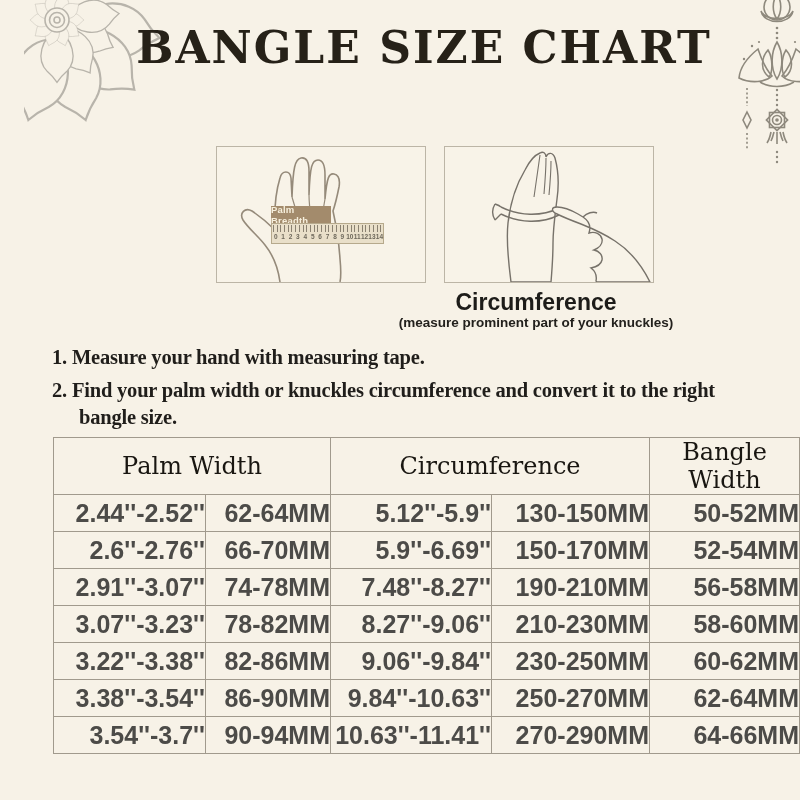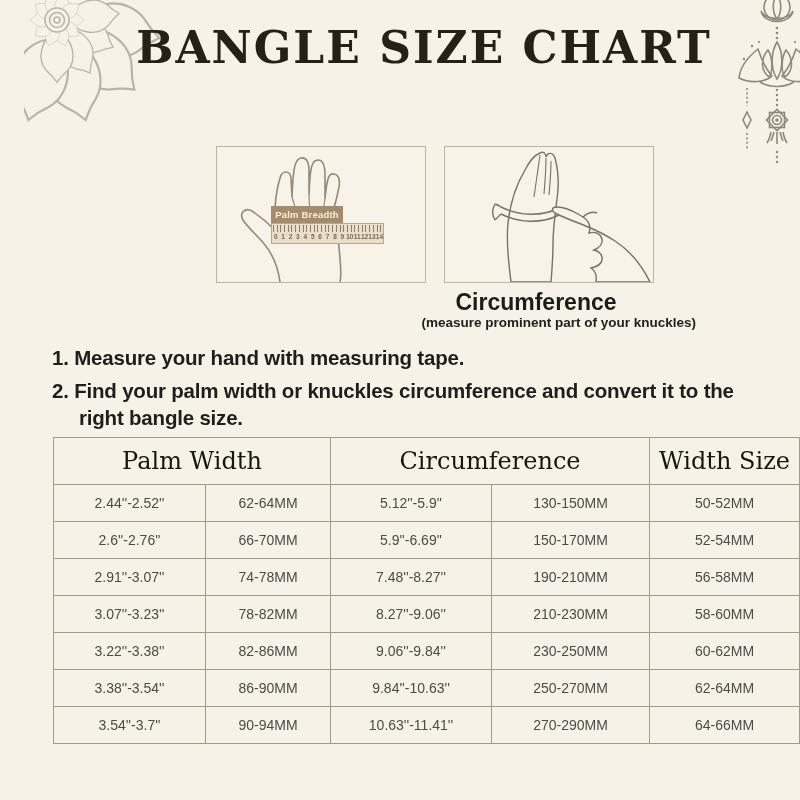--- a/index.html
+++ b/index.html
@@ -14,44 +14,44 @@
   .pill-row{left:0;top:86px;width:800px;display:flex;justify-content:center;align-items:center;gap:10px;}
   .pill{background:#16130f;color:#f7f3ea;border-radius:22px;padding:7px 26px;
     font-family:"DejaVu Serif","Liberation Serif",serif;font-weight:bold;font-size:21px;letter-spacing:.5px;}
 
   
   .fig-box{border:1px solid #bcb5a6;background:#f8f3e8;}
   #width-box{left:192px;top:146px;width:208px;height:135px;}
   #circ-box{left:420px;top:146px;width:208px;height:135px;}
   .fig-box svg{position:absolute;left:0;top:0;}
 
-  .ruler-label{left:54px;top:59px;width:72px;height:17px;background:#a38b6c;color:#f6efdc;
+  .ruler-label{left:54px;top:59px;width:60px;height:17px;background:#a38b6c;color:#f6efdc;
     font-size:9.5px;font-weight:bold;display:flex;align-items:center;justify-content:center;letter-spacing:.2px;}
   .ruler-strip{left:54px;top:76px;width:113px;height:21px;background:#e9dfc9;border:1px solid #b6a98c;box-sizing:border-box;}
   .ruler-ticks{height:7px;margin:1px 1px 0 1px;
     background:repeating-linear-gradient(90deg,#8a8171 0,#8a8171 1px,transparent 1px,transparent 3.7px);}
   .ruler-nums{display:flex;margin-top:1px;}
   .ruler-nums span{flex:1;text-align:center;font-size:6.5px;font-weight:600;color:#6e685b;}
 
   .caption{font-weight:bold;font-size:23px;color:#1d1c19;text-align:center;}
   #width-caption{left:168px;top:289px;width:208px;}
   #circ-caption{left:392px;top:289px;width:240px;}
-  #circ-note{left:352px;top:315px;width:320px;text-align:right;font-size:13.5px;font-weight:bold;color:#23211d;}
-
-  
-  #instructions{left:28px;top:344px;width:710px;}
+  #circ-note{left:352px;top:315px;width:320px;text-align:center;font-size:13.5px;font-weight:bold;color:#23211d;}
+
+  
+  #instructions{left:28px;top:344px;width:710px;font-family:Liberation Serif, serif;}
   .step{font-size:20.5px;font-weight:600;color:#201e1b;line-height:27px;
     padding-left:27px;text-indent:-27px;margin-bottom:6px;letter-spacing:-.2px;}
 
   
   #size-table{left:29px;top:437px;width:746px;border-collapse:collapse;table-layout:fixed;}
   #size-table th,#size-table td{border:1px solid #a19a8d;text-align:center;vertical-align:middle;padding:0;}
   #size-table th{height:46px;font-family:"DejaVu Serif","Liberation Serif",serif;font-weight:500;
     font-size:24px;color:#191611;}
-  #size-table td{height:36px;font-size:14px;font-weight:normal;color:#4c4b48;}
+  #size-table td{height:36px;font-size:25px;font-weight:bold;color:#4c4b48;text-align:right;}
 
   svg{display:block;}
 </style>
 </head>
 <body>
 
 <div id="canvas">
 
   <svg class="abs" style="left:-55px;top:-62px;" width="210" height="210" viewBox="0 0 210 210">
     <g transform="translate(88,82)" stroke="#b8b4ab" stroke-width="2.2" fill="#f7f2e7">
@@ -196,21 +196,21 @@
       <col style="width:152px">
         <col style="width:125px">
         <col style="width:161px">
         <col style="width:158px">
         <col style="width:150px">
     </colgroup>
     <thead>
       <tr>
         <th colspan="2">Palm Width</th>
         <th colspan="2">Circumference</th>
-        <th>Width Size</th>
+        <th>Bangle Width</th>
       </tr>
     </thead>
     <tbody>
       <tr>
         <td>2.44''-2.52''</td>
         <td>62-64MM</td>
         <td>5.12''-5.9''</td>
         <td>130-150MM</td>
         <td>50-52MM</td>
       </tr>

